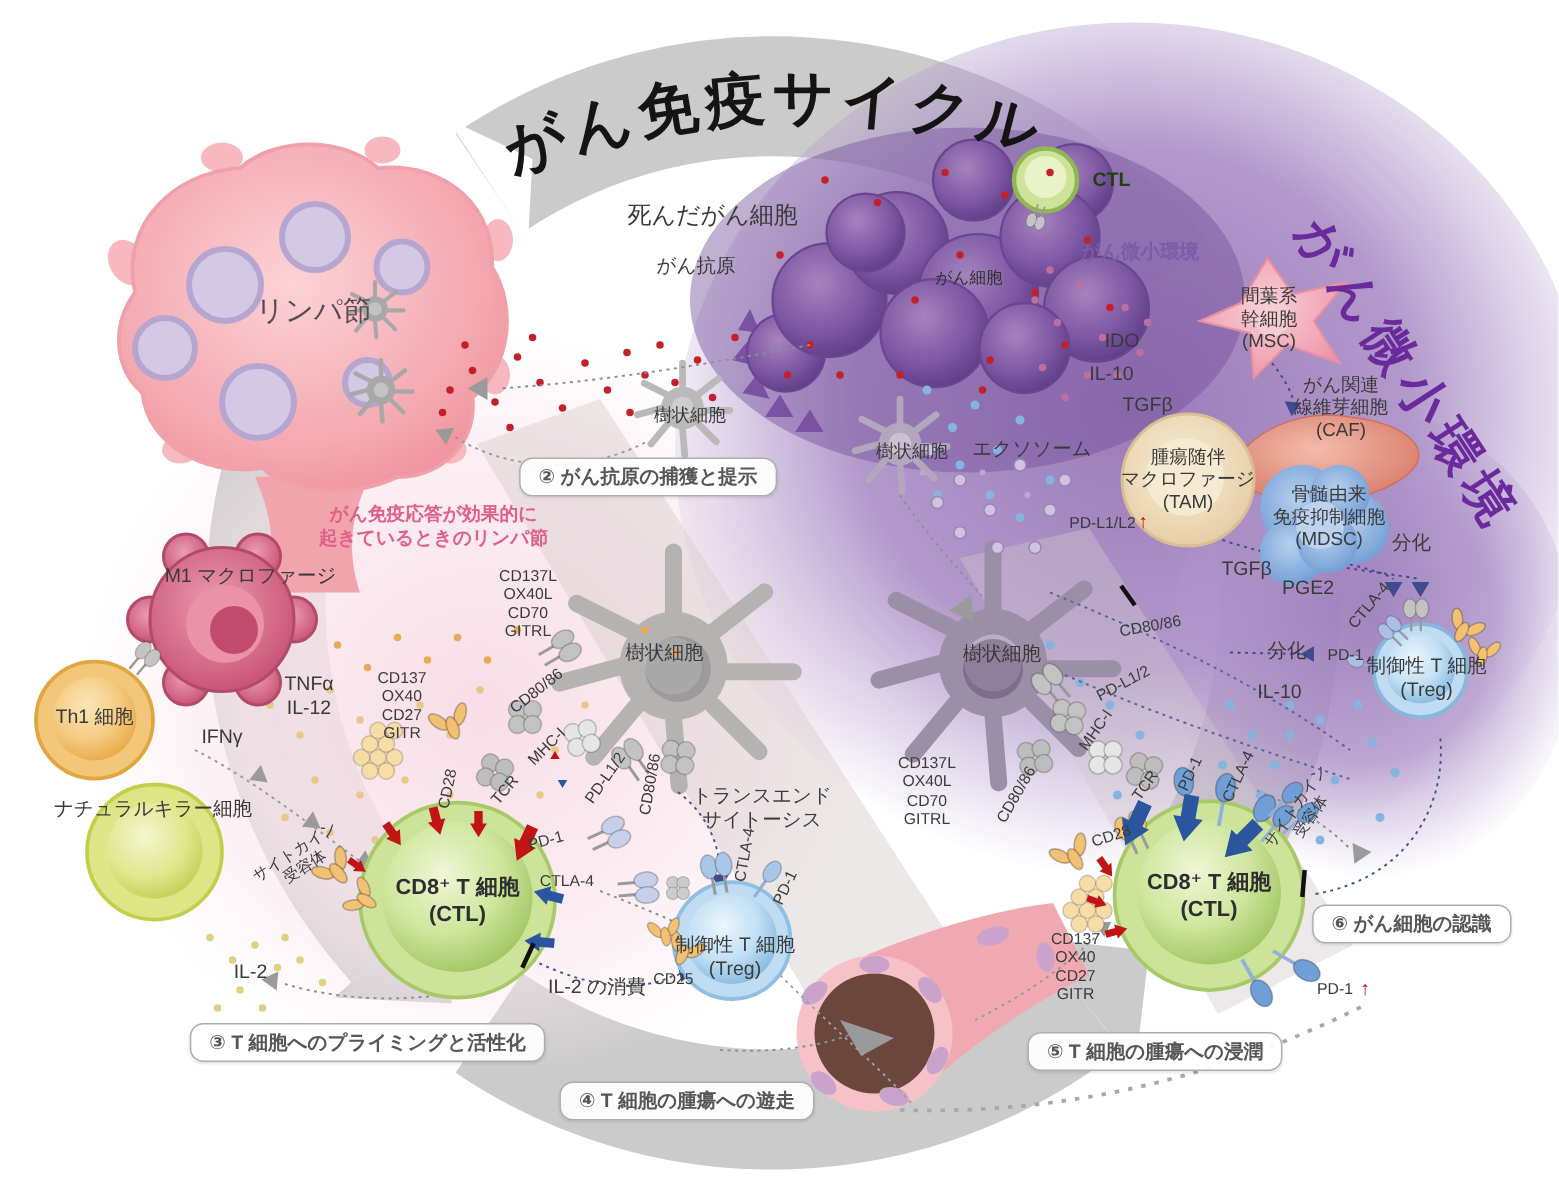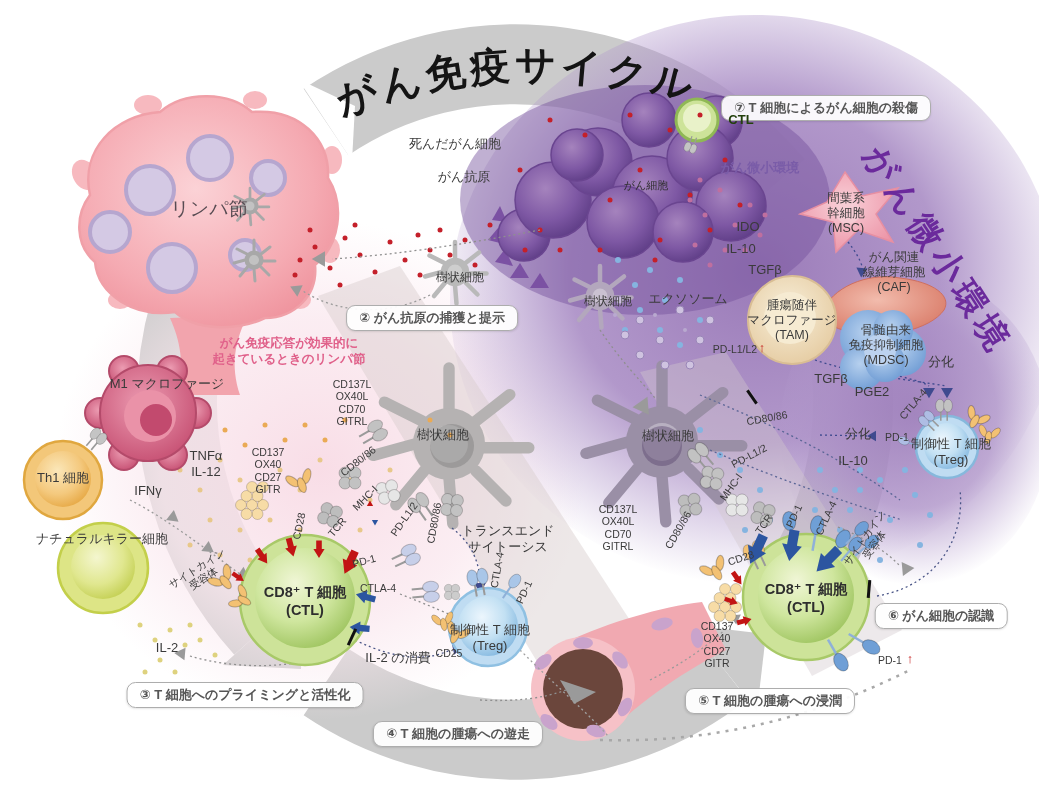--- a/index.html
+++ b/index.html
@@ -542,22 +542,21 @@
     <textPath href="#titleArc" startOffset="50%" text-anchor="middle">がん免疫サイクル</textPath>
   </text>
 </svg>
 
 <div id="labels-layer">
       <div class="step-box" style="left: 432px; top: 318px;">② がん抗原の捕獲と提示</div>
       <div class="step-box" style="left: 245px; top: 695px;">③ T 細胞へのプライミングと活性化</div>
       <div class="step-box" style="left: 770px; top: 701px;">⑤ T 細胞の腫瘍への浸潤</div>
       <div class="step-box" style="left: 458px; top: 734px;">④ T 細胞の腫瘍への遊走</div>
       <div class="step-box" style="left: 941px; top: 616px;">⑥ がん細胞の認識</div>
-      <div class="step-box" style="left: 826px; top: 108px;">⑦ T 細胞によるがん細胞の殺傷</div>
-      <div class="lbl" style="left: 455px; top: 144px; font-size: 13px; transform: translate(-50%, -50%) rotate(0deg);">死んだがん細胞</div>
+      <div class="lbl" style="left: 475px; top: 144px; font-size: 16px; transform: translate(-50%, -50%) rotate(0deg);">死んだがん細胞</div>
       <div class="lbl" style="left: 464px; top: 177px; font-size: 13px; transform: translate(-50%, -50%) rotate(0deg);">がん抗原</div>
       <div class="lbl" style="left: 646px; top: 186px; font-size: 11px; color: rgb(47, 47, 47); transform: translate(-50%, -50%) rotate(0deg);">がん細胞</div>
       <div class="lbl" style="left: 697px; top: 120px; font-size: 13px; color: rgb(35, 64, 12); font-weight: 700; transform: translate(-50%, -50%) rotate(0deg); margin-left: 44px;">CTL</div>
       <div class="lbl" style="left: 760px; top: 168px; font-size: 13px; color: rgb(122, 92, 168); font-weight: 700; transform: translate(-50%, -50%) rotate(0deg);">がん微小環境</div>
       <div class="lbl" style="left: 846px; top: 213px; font-size: 12.5px; transform: translate(-50%, -50%) rotate(0deg);">間葉系
 幹細胞
 (MSC)</div>
       <div class="lbl" style="left: 748px; top: 227px; font-size: 13px; transform: translate(-50%, -50%) rotate(0deg);">IDO</div>
       <div class="lbl" style="left: 741px; top: 249px; font-size: 13px; transform: translate(-50%, -50%) rotate(0deg);">IL-10</div>
       <div class="lbl" style="left: 765px; top: 270px; font-size: 13px; transform: translate(-50%, -50%) rotate(0deg);">TGFβ</div>

